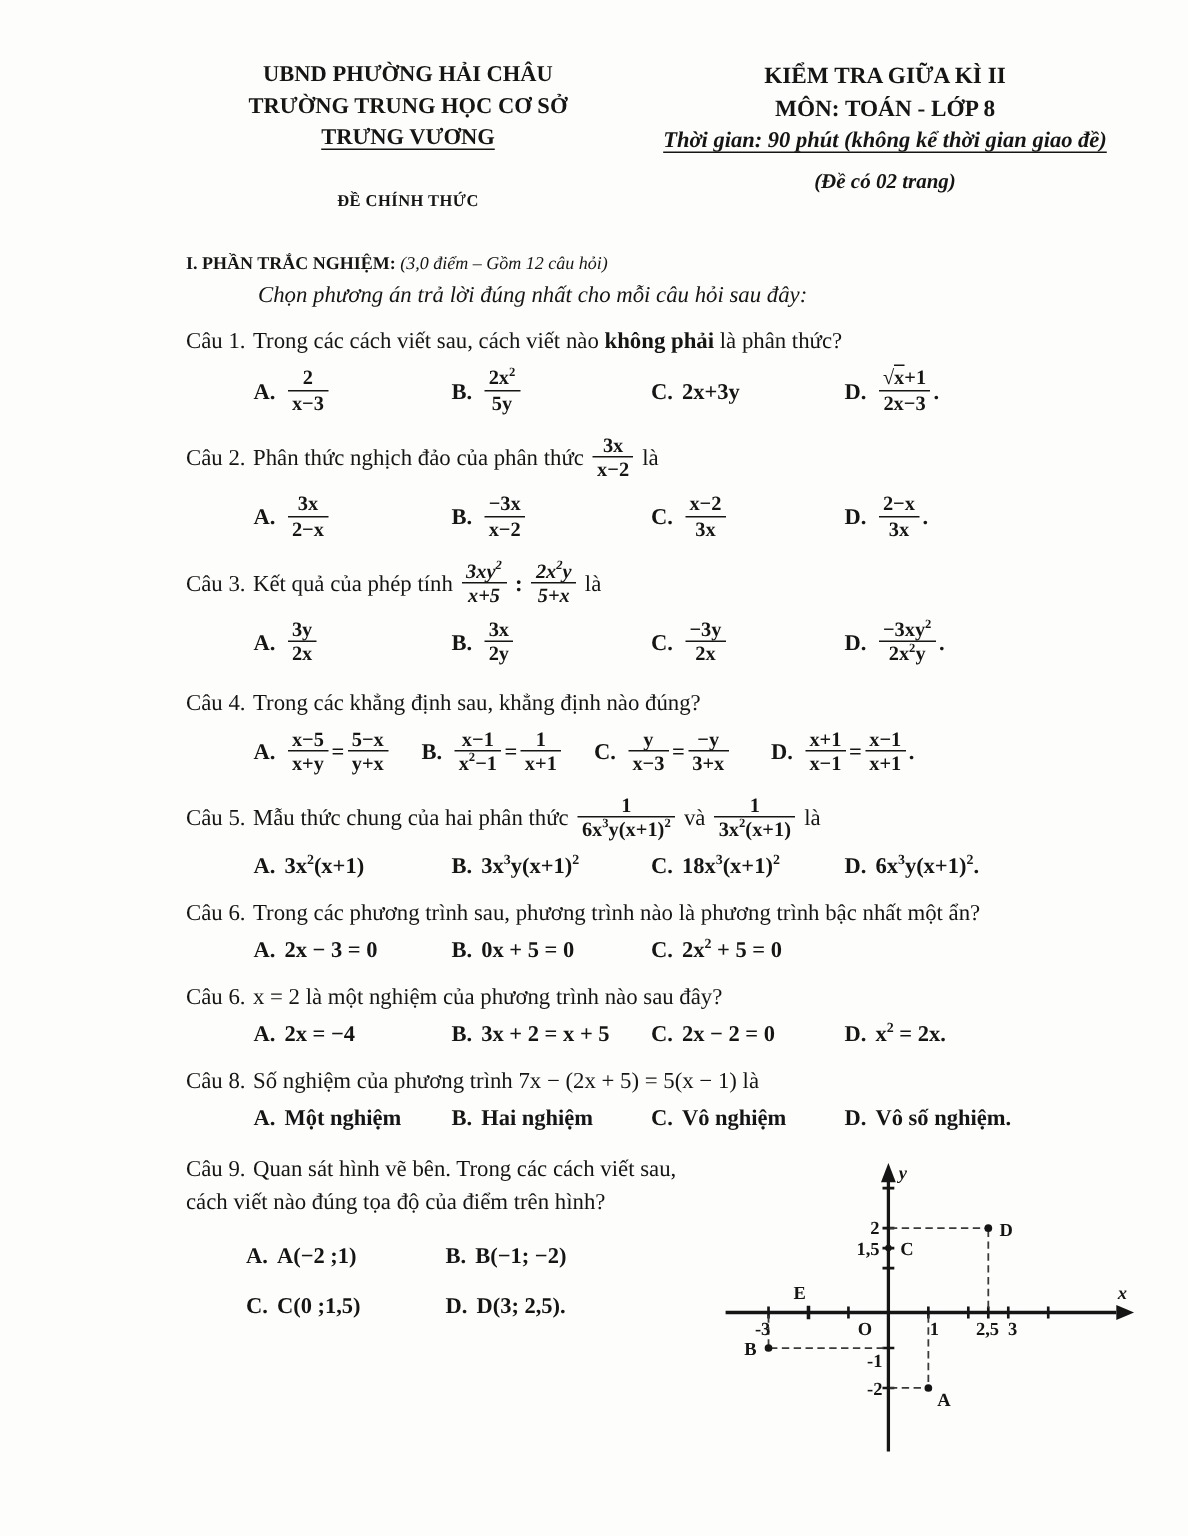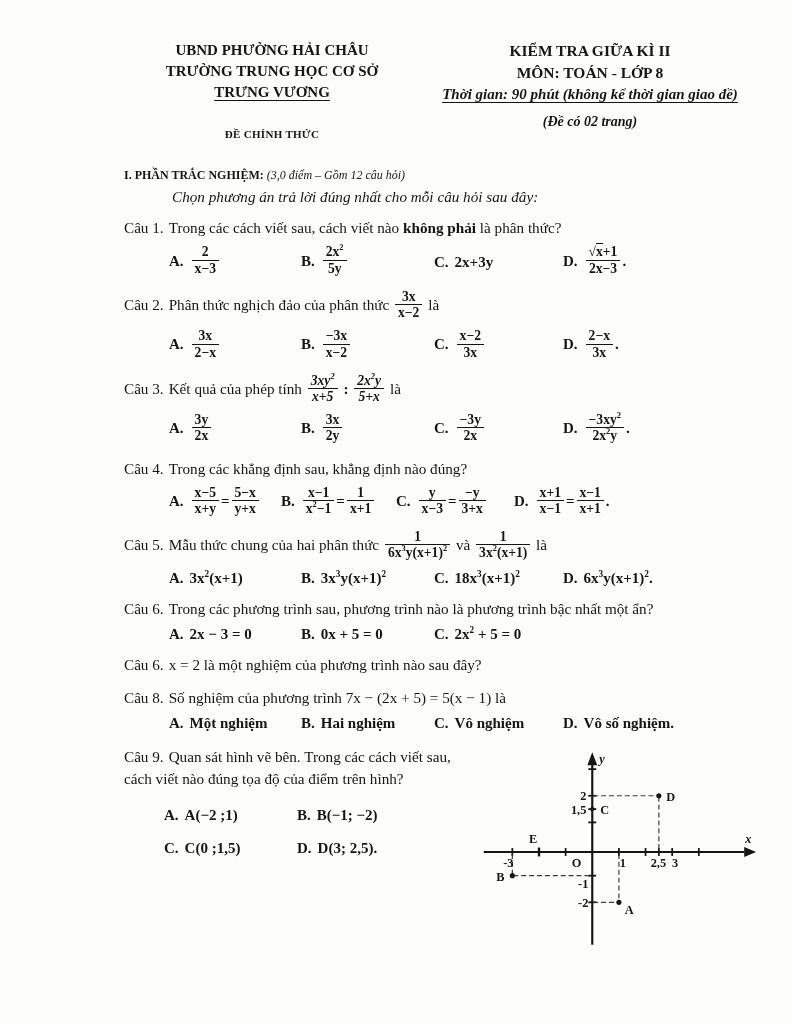--- a/index.html
+++ b/index.html
@@ -135,20 +135,26 @@
     <div class="stem"><b class="qlabel">Câu 6.</b><span>Trong các phương trình sau, phương trình nào là phương trình bậc nhất một ẩn?</span></div>
     <div class="opts">
       <span class="opt"><b class="okey">A.</b><span class="omath">2x − 3  = 0</span></span>
       <span class="opt"><b class="okey">B.</b><span class="omath">0x + 5 = 0</span></span>
       <span class="opt"><b class="okey">C.</b><span class="omath">2x<sup>2</sup> + 5 = 0</span></span>
     </div>
   </div>
 
   <div class="q">
     <div class="stem"><b class="qlabel">Câu 6.</b><span>x = 2  là một nghiệm của phương trình nào sau đây?</span></div>
+    <div class="opts">
+      <span class="opt"><b class="okey">A.</b><span class="omath">2x = −4</span></span>
+      <span class="opt"><b class="okey">B.</b><span class="omath">3x + 2 = x + 5</span></span>
+      <span class="opt"><b class="okey">C.</b><span class="omath">2x − 2 = 0</span></span>
+      <span class="opt"><b class="okey">D.</b><span class="omath">x<sup>2</sup> = 2x.</span></span>
+    </div>
   </div>
 
   <div class="q">
     <div class="stem"><b class="qlabel">Câu 8.</b><span>Số nghiệm của phương trình 7x − (2x + 5) = 5(x − 1) là</span></div>
     <div class="opts">
       <span class="opt"><b class="okey">A.</b><span class="txt">Một nghiệm</span></span>
       <span class="opt"><b class="okey">B.</b><span class="txt">Hai nghiệm</span></span>
       <span class="opt"><b class="okey">C.</b><span class="txt">Vô nghiệm</span></span>
       <span class="opt"><b class="okey">D.</b><span class="txt">Vô số nghiệm.</span></span>
     </div>

